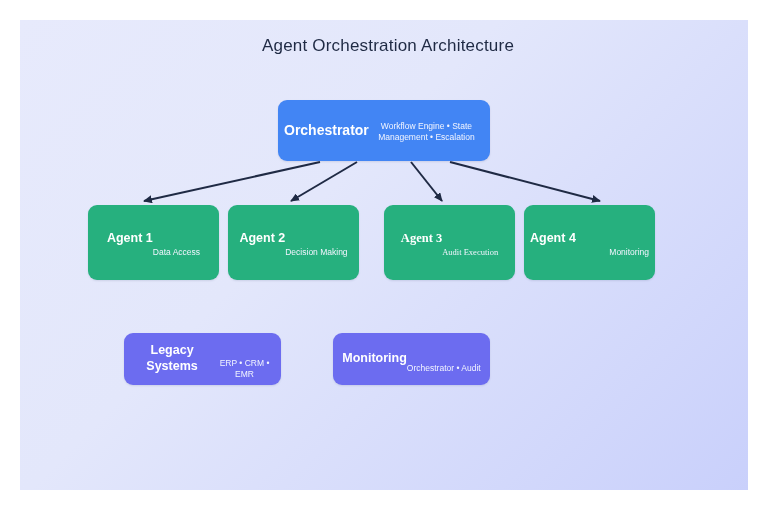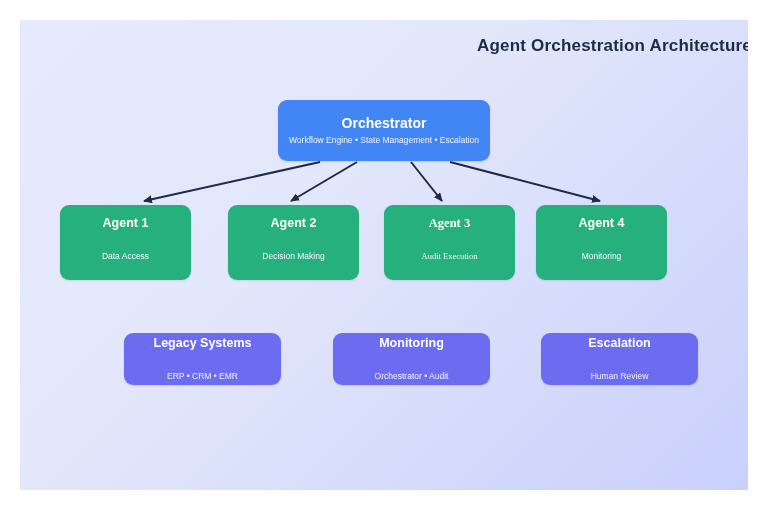--- a/index.html
+++ b/index.html
@@ -29,41 +29,41 @@
     height: 470px;
     background: linear-gradient(135deg, #e7eafc 0%, #e3e7fb 40%, #c9d0fb 100%);
     overflow: hidden;
   }
 
   #diagram-title {
     position: absolute;
     left: 4px;
     top: 16px;
     width: 728px;
-    text-align: right;
+    text-align: center;
     font-size: 17px;
-    font-weight: bold;
+    font-weight: normal;
     color: #1f2a44;
     letter-spacing: 0.2px;
   }
 
   #connector-layer {
     position: absolute;
     left: 0;
     top: 0;
     width: 728px;
     height: 470px;
     pointer-events: none;
   }
 
   .node {
     position: absolute;
     border-radius: 9px;
     display: flex;
-    flex-direction: column;
+    flex-direction: row;
     align-items: center;
     justify-content: center;
     box-sizing: border-box;
     padding: 4px 6px;
     box-shadow: 0 1px 2px rgba(40, 50, 90, 0.12);
   }
   .node .node-title {
     font-size: 12.5px;
     font-weight: bold;
     color: #ffffff;
@@ -91,24 +91,24 @@
   #node-orchestrator .node-sub { margin-top: 2px; font-size: 8.5px; }
 
   
   .agent-node {
     top: 185px;
     width: 131px;
     height: 75px;
     background: #26b07e;
   }
   .agent-node .node-title { margin-top: -8px; }
-  #node-agent-1 { left: 40px; }
+  #node-agent-1 { left: 68px; }
   #node-agent-2 { left: 208px; }
   #node-agent-3 { left: 364px; font-family: Liberation Serif, serif; }
-  #node-agent-4 { left: 516px; }
+  #node-agent-4 { left: 504px; justify-content: space-between; }
 
   
   .system-node {
     top: 313px;
     width: 157px;
     height: 52px;
     background: #6c6cf0;
   }
   #node-legacy-systems { left: 104px; }
   #node-monitoring { left: 313px; }
@@ -162,19 +162,15 @@
     <div class="node system-node" id="node-legacy-systems">
       <div class="node-title">Legacy Systems</div>
       <div class="node-sub">ERP • CRM • EMR</div>
     </div>
 
     <div class="node system-node" id="node-monitoring">
       <div class="node-title">Monitoring</div>
       <div class="node-sub">Orchestrator • Audit</div>
     </div>
 
-    <div class="node system-node" id="node-escalation">
-      <div class="node-title">Escalation</div>
-      <div class="node-sub">Human Review</div>
-    </div>
 
   </div>
 </div>
 
 </body></html>

